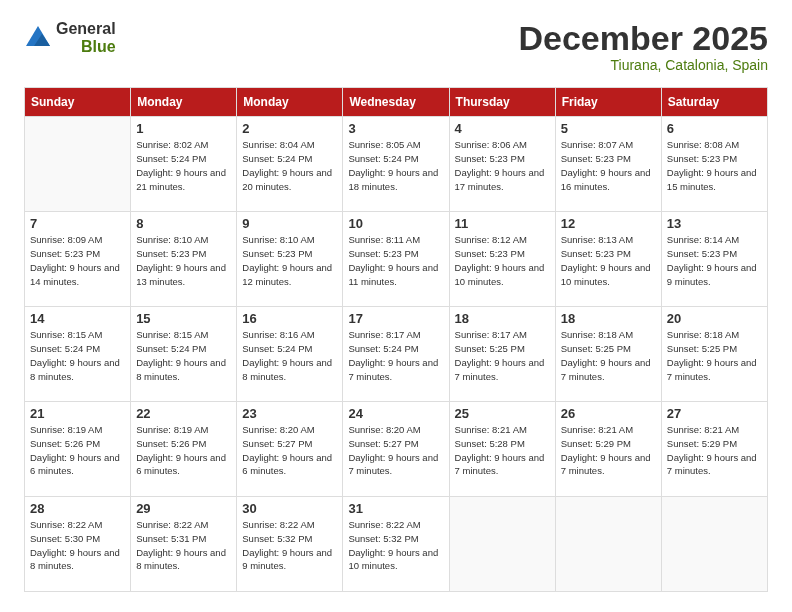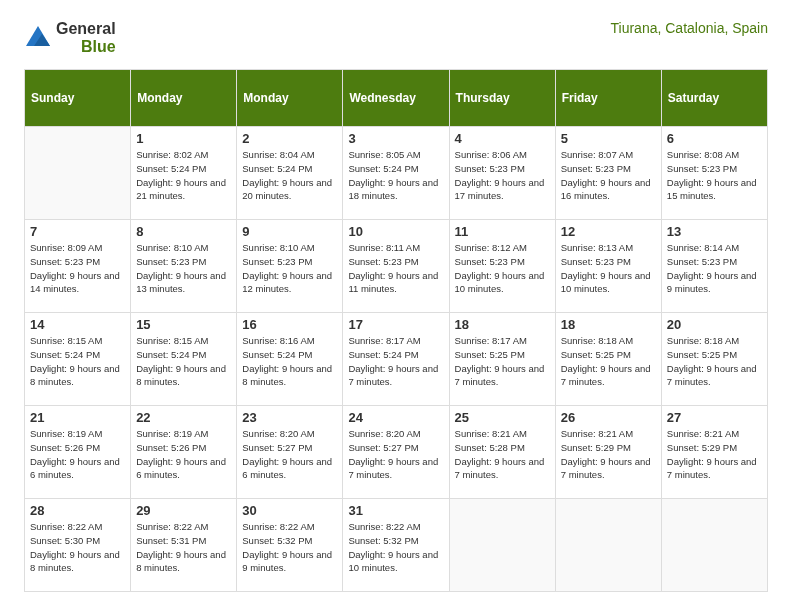--- a/index.html
+++ b/index.html
@@ -60,25 +60,25 @@
     .subtitle {
       font-size: 14px;
       color: #4d7c0f;
     }
     .calendar {
       width: 100%;
       border-collapse: collapse;
       flex: 1;
     }
     .calendar thead tr th {
-      background-color: #4d7c0f;
+      background-color: #b91c1c;
       color: #fff;
       font-size: 12px;
       font-weight: bold;
-      padding: 21px 6px;
+      padding: 7px 6px;
       text-align: left;
       border: 1px solid #ddd;
     }
     .calendar tbody tr td {
       border: 1px solid #ddd;
       vertical-align: top;
       padding: 4px 5px;
       width: calc(100% / 7);
       font-size: 10px;
       color: #333;
@@ -109,20 +109,21 @@
       <svg class="logo-icon" viewBox="0 0 28 28">
         <polygon points="14,2 26,22 2,22" fill="#2575c4"></polygon>
         <polygon points="18,10 26,22 10,22" fill="#1a5fa0"></polygon>
       </svg>
       <div class="logo-text">
         <span class="logo-general">General</span>
         <span class="logo-blue">Blue</span>
       </div>
     </div>
     <div class="title-block">
+      <div class="month-title">December 2025</div>
       <div class="subtitle">Tiurana, Catalonia, Spain</div>
     </div>
   </div>
 
   <table class="calendar">
     <thead>
       <tr>
         <th>Sunday</th>
         <th>Monday</th>
         <th>Monday</th>

